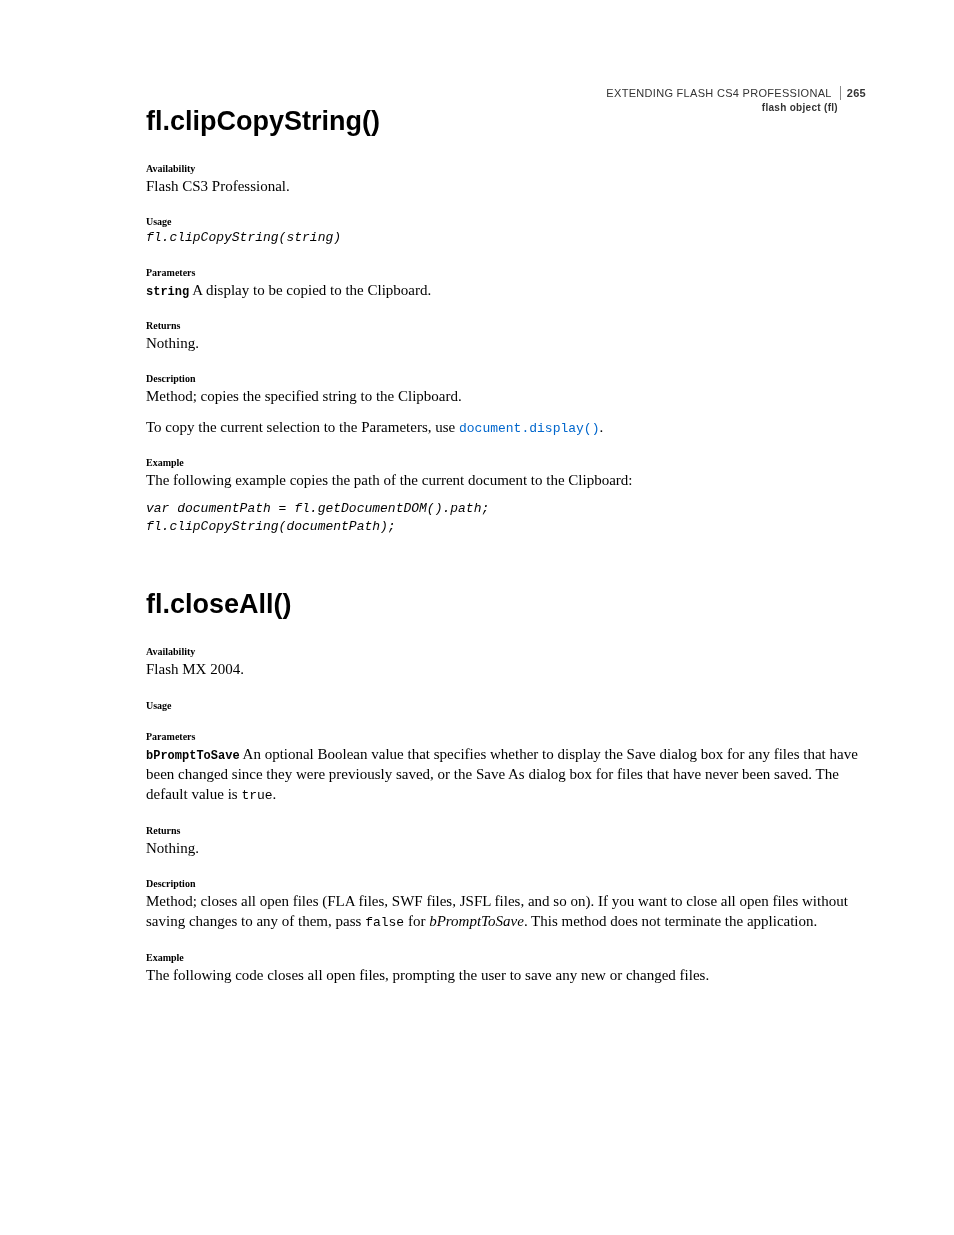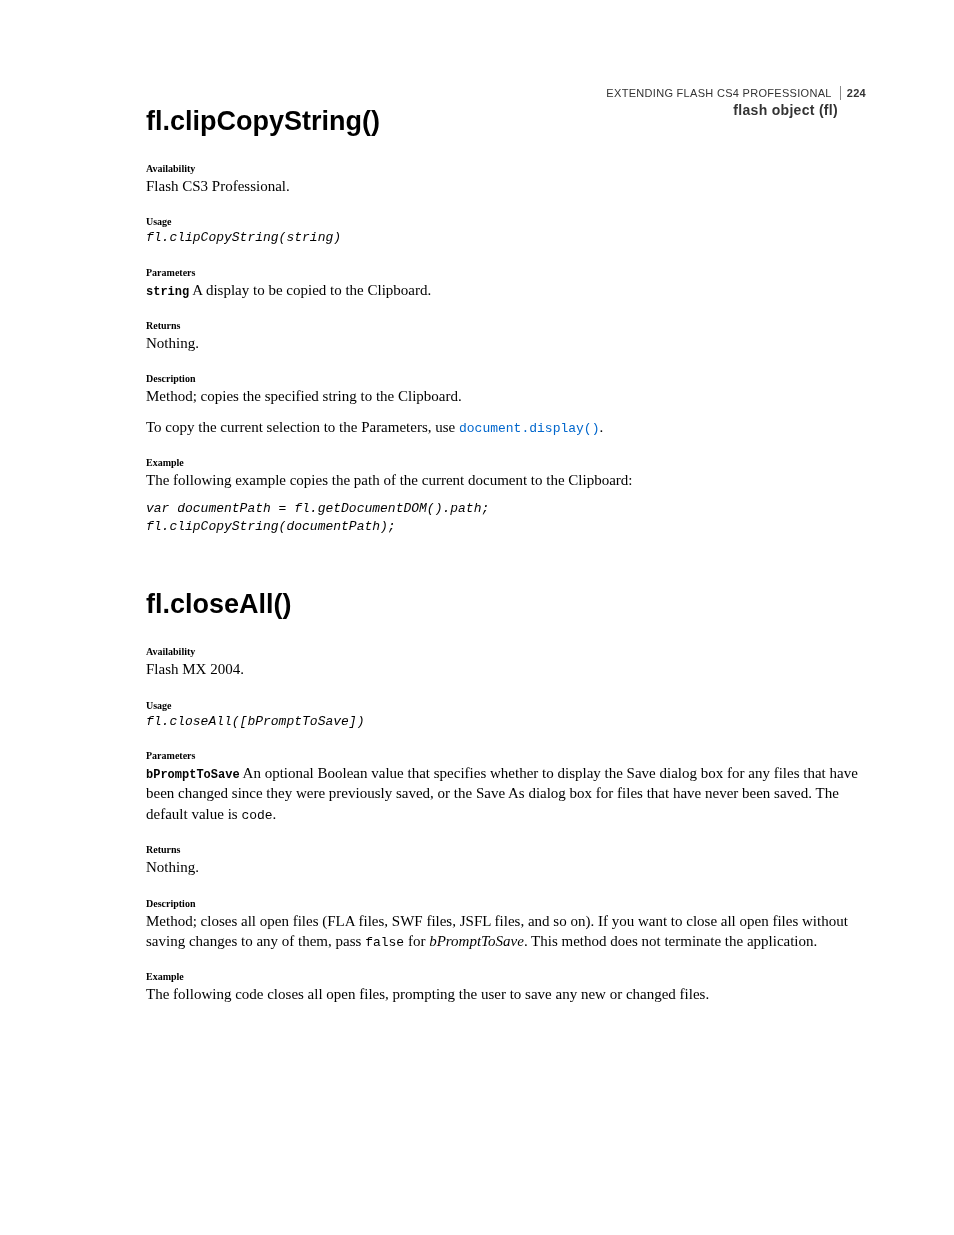--- a/index.html
+++ b/index.html
@@ -34,21 +34,21 @@
     width: 1px;
     height: 14px;
     background: #888;
     margin: 0 6px 0 8px;
     vertical-align: middle;
   }
   .running-head .page-num { font-weight: 700; }
   .running-head .section-title {
     font-weight: 700;
     margin-top: 2px;
-    font-size: 14px;
+    font-size: 10px;
     padding-right: 28px;
   }
 
   .content { margin-top: 58px; }
 
   h1.method {
     font-family: "Myriad Pro", "Helvetica Neue", Arial, sans-serif;
     font-weight: 700;
     font-size: 27px;
     margin: 0 0 26px 0;
@@ -93,21 +93,21 @@
   .block { margin-bottom: 20px; }
   .section-gap { height: 34px; }
 </style>
 </head>
 <body>
 
 <div class="running-head">
   <div class="line1">
     <span class="doc-title">EXTENDING FLASH CS4 PROFESSIONAL</span>
     <span class="divider"></span>
-    <span class="page-num">224</span>
+    <span class="page-num">265</span>
   </div>
   <div class="section-title">flash object (fl)</div>
 </div>
 
 <div class="page">
   <div class="content">
 
     <h1 class="method">fl.clipCopyString()</h1>
 
     <div class="block">
@@ -147,26 +147,25 @@
 
     <h1 class="method">fl.closeAll()</h1>
 
     <div class="block">
       <div class="sect-head">Availability</div>
       <p class="body-text">Flash MX 2004.</p>
     </div>
 
     <div class="block">
       <div class="sect-head">Usage</div>
-      <pre class="code">fl.closeAll([bPromptToSave])</pre>
     </div>
 
     <div class="block">
       <div class="sect-head">Parameters</div>
-      <p class="body-text"><code class="bold-mono">bPromptToSave</code><span>  An optional Boolean value that specifies whether to display the Save dialog box for any files that have been changed since they were previously saved, or the Save As dialog box for files that have never been saved. The default value is </span><code class="inline">code</code><span>.</span></p>
+      <p class="body-text"><code class="bold-mono">bPromptToSave</code><span>  An optional Boolean value that specifies whether to display the Save dialog box for any files that have been changed since they were previously saved, or the Save As dialog box for files that have never been saved. The default value is </span><code class="inline">true</code><span>.</span></p>
     </div>
 
     <div class="block">
       <div class="sect-head">Returns</div>
       <p class="body-text">Nothing.</p>
     </div>
 
     <div class="block">
       <div class="sect-head">Description</div>
       <p class="body-text"><span>Method; closes all open files (FLA files, SWF files, JSFL files, and so on). If you want to close all open files without saving changes to any of them, pass </span><code class="inline">false</code><span> for </span><em class="param">bPromptToSave</em><span>. This method does not terminate the application.</span></p>

